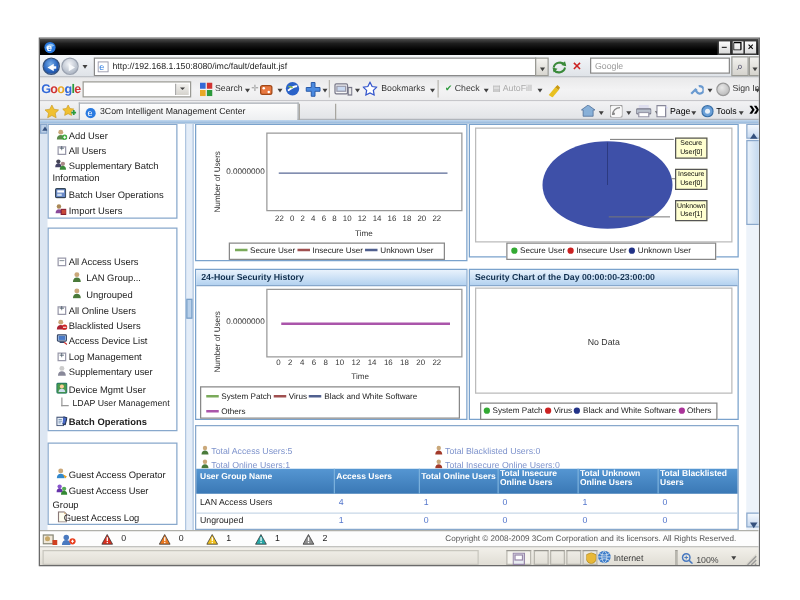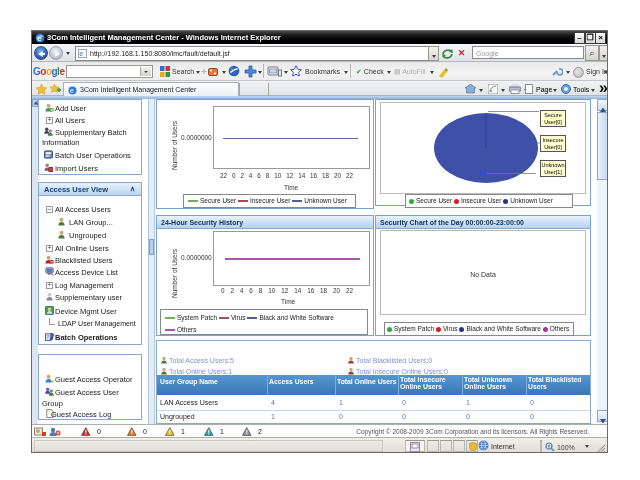--- a/index.html
+++ b/index.html
@@ -73,21 +73,20 @@
 .scell{position:absolute;top:2px;height:12px;border:1px solid #b8b6ae;border-top-color:#989690;box-sizing:border-box;}
 </style></head>
 <body>
 <div id="win">
   <div id="title">
     <svg class="ab" style="left:3px;top:2px" width="10" height="10" viewBox="0 0 10 10">
         <circle cx="5" cy="5" r="4.5" fill="#2a7ae0"></circle>
         <path d="M1.5 6 A4 4 0 0 1 8.5 3.5 L5 5Z" fill="#8fc0f0"></path>
         <text x="2.2" y="7.8" font-size="8" fill="#fff" font-family="Liberation Sans">e</text>
       </svg>
-    <span class="txt">3Com Intelligent Management Center - Windows Internet Explorer</span>
     <span class="tbtn" style="right:22px;">–</span>
     <span class="tbtn" style="right:11.5px;">❐</span>
     <span class="tbtn" style="right:1px;">×</span>
   </div>
   <div id="addr">
     <div class="circ" id="back"></div>
     <div class="circ" id="fwd"></div>
     <span class="caret ab" style="left:34px;top:8px;"></span>
     <div id="urlbox">
       <svg class="ico" viewBox="0 0 10 10">
@@ -250,21 +249,20 @@
       <div class="sitem" style="left:16px;top:51px;">Batch User Operations</div>
       <svg class="icon" style="left:5px;top:63px;" viewBox="0 0 10 10">
           <circle cx="3.5" cy="2.5" r="2" fill="#a85"></circle>
           <path d="M0.5 8.5c0-2.5 1.4-3.6 3-3.6s3 1.1 3 3.6z" fill="#8a4a9a"></path>
           <rect x="5.5" y="5" width="4.5" height="4.5" fill="#c84a3a" stroke="#823"></rect>
         </svg>
       <div class="sitem" style="left:16px;top:64px;">Import Users</div>
     </div>
 
     <div class="sbox" style="top:83px;height:163px;">
-      <div class="shead">Access User View<span class="chev">∧</span></div>
       <span class="pm" style="left:7px;top:23px;">–</span>
       <div class="sitem" style="left:16px;top:22px;">All Access Users</div>
       <svg class="icon" style="left:18px;top:34px;" viewBox="0 0 10 10">
           <circle cx="5" cy="3" r="2.2" fill="#caa87a"></circle>
           <path d="M1.5 9.5c0-2.8 1.6-4 3.5-4s3.5 1.2 3.5 4z" fill="#4a7a3a"></path>
         </svg>
       <div class="sitem" style="left:30px;top:35px;">LAN Group...</div>
       <svg class="icon" style="left:18px;top:47px;" viewBox="0 0 10 10">
           <circle cx="5" cy="3" r="2.2" fill="#caa87a"></circle>
           <path d="M1.5 9.5c0-2.8 1.6-4 3.5-4s3.5 1.2 3.5 4z" fill="#4a7a3a"></path>

